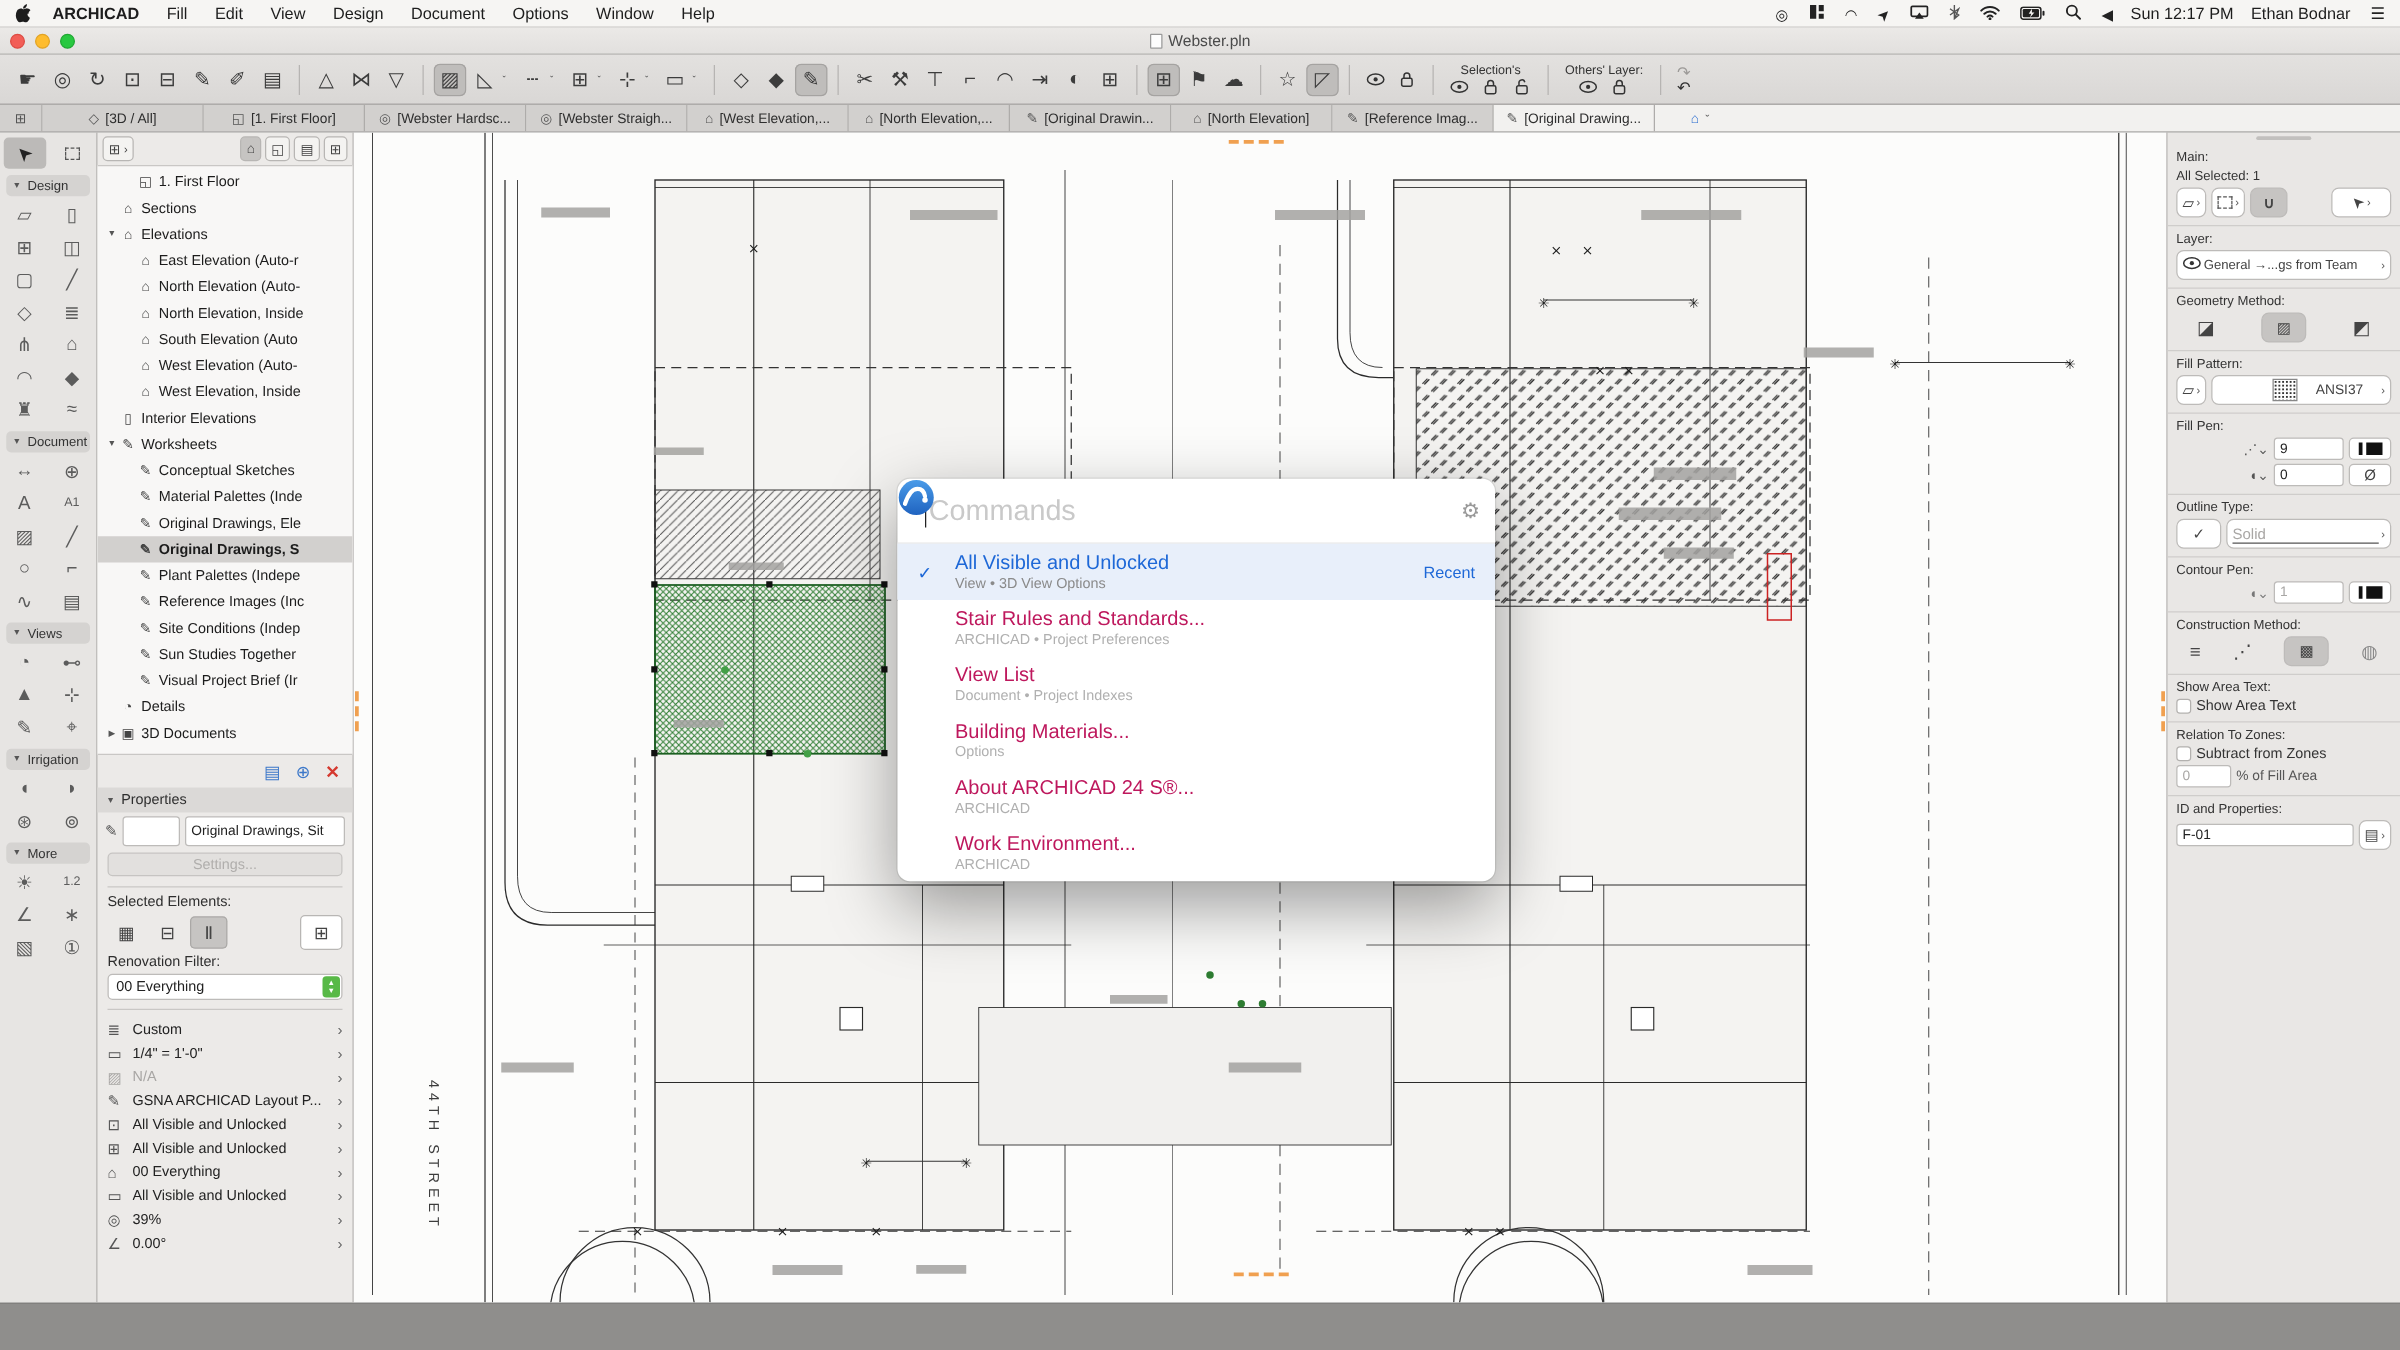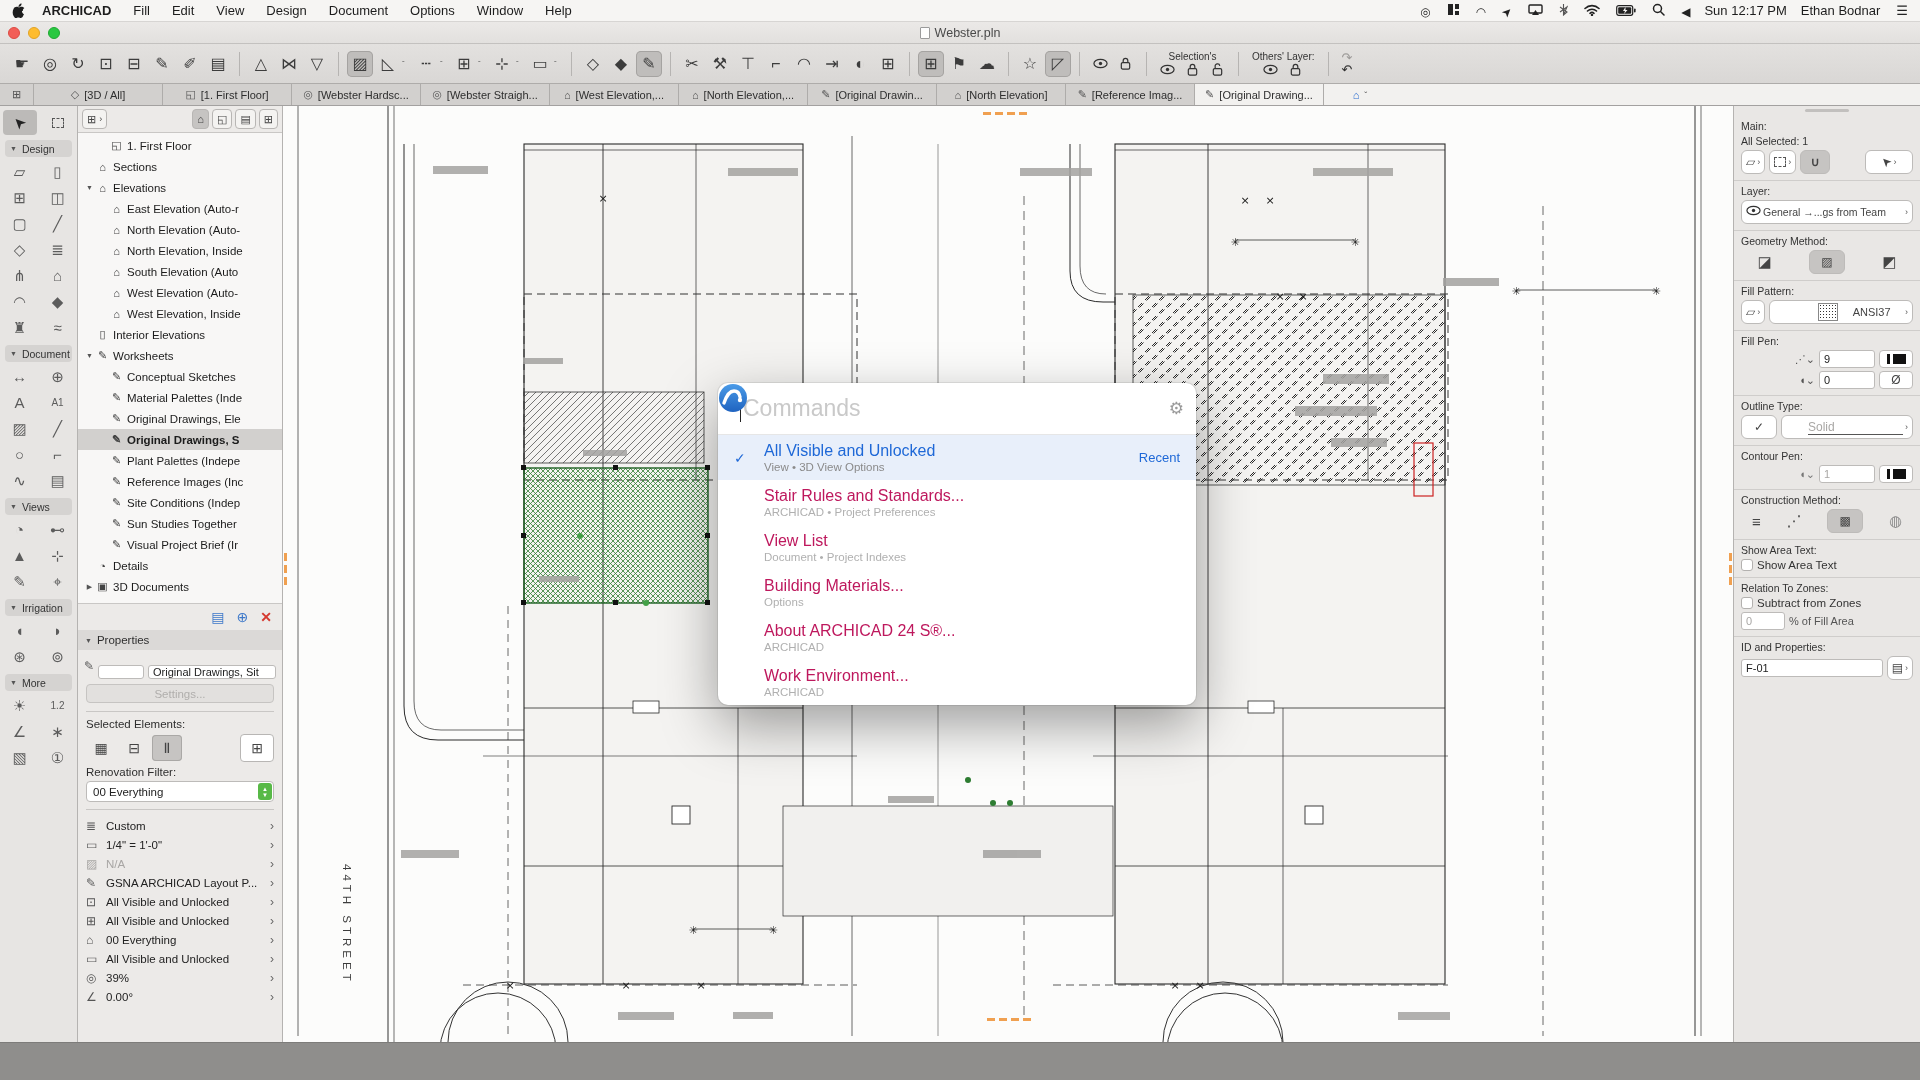--- a/index.html
+++ b/index.html
@@ -81,23 +81,23 @@
     white-space:nowrap; overflow:hidden; cursor:default; }
   .tr-row.sel { background:#d2d0ce; font-weight:bold; }
   .tr-exp { width:11px; font-size:7px; color:#555; text-align:center; flex:none; }
   .tr-ic { width:15px; font-size:11px; color:#444; flex:none; text-align:center; margin-right:3px; }
   #nav-foot { height:26px; display:flex; align-items:center; justify-content:flex-end;
     gap:12px; padding:0 10px; font-size:14px; }
   #props-head { height:20px; background:#dbd9d7; display:flex; align-items:center;
     padding:0 7px; font-size:11.5px; color:#2e2e2e; }
   #props-head .tri{ font-size:7px; margin-right:5px; color:#555;}
   .pr-fields { display:flex; align-items:center; gap:4px; padding:3px 6px; }
-  .inp { background:#fff; border:1px solid #bdbbb9; border-radius:3px; height:14px;
+  .inp { background:#fff; border:1px solid #bdbbb9; border-radius:3px; height:24px;
     font-size:11px; color:#222; display:flex; align-items:center; padding:0 4px;
-    white-space:nowrap; overflow:hidden;margin-top:12px; }
+    white-space:nowrap; overflow:hidden; }
   .settings-btn { margin:2px 8px 4px; height:19px; background:#e2e0de; border:1px solid #c6c4c2;
     border-radius:4px; display:flex; align-items:center; justify-content:center;
     font-size:11.5px; color:#b0aeac; }
   .nv-sep { height:1px; background:#c9c7c5; margin:4px 8px; }
   .sec-label { font-size:11.5px; color:#2e2e2e; padding:2px 8px; }
   .sel-els { display:flex; align-items:center; padding:2px 8px; gap:3px; }
   .se-btn { width:30px; height:26px; border-radius:4px; display:flex; align-items:center;
     justify-content:center; font-size:14px; color:#444; }
   .se-btn.pressed { background:#c6c4c2; box-shadow:inset 0 0 0 1px #aaa8a6; }
   .se-btn.boxed { background:#fff; border:1px solid #b8b6b4; width:34px; height:28px; margin-left:auto; }
@@ -971,21 +971,21 @@
         <div class="ib-input" style="width:56px;">0</div>
         <div class="pen-preview" style="font-size:12px;color:#444;">Ø</div>
       </div>
     </div>
 
     <div class="ib-sec">
       <div class="ib-label">Outline Type:</div>
       <div class="ib-row">
         <div class="ib-btn" style="width:36px;">✓</div>
         <div class="ib-btn" style="flex:1;justify-content:flex-start;">
-          <span class="ib-ghost" style="flex:1;border-bottom:1px solid #555;margin-left:22px;">Solid</span>
+          <span class="ib-ghost" style="flex:1;border-bottom:1px solid #555;">Solid</span>
           <span class="ch">›</span>
         </div>
       </div>
     </div>
 
     <div class="ib-sec">
       <div class="ib-label">Contour Pen:</div>
       <div class="ib-row" style="justify-content:flex-end;">
         <span style="color:#777;">◖⌄</span>
         <div class="ib-input ib-ghost" style="width:56px;">1</div>

